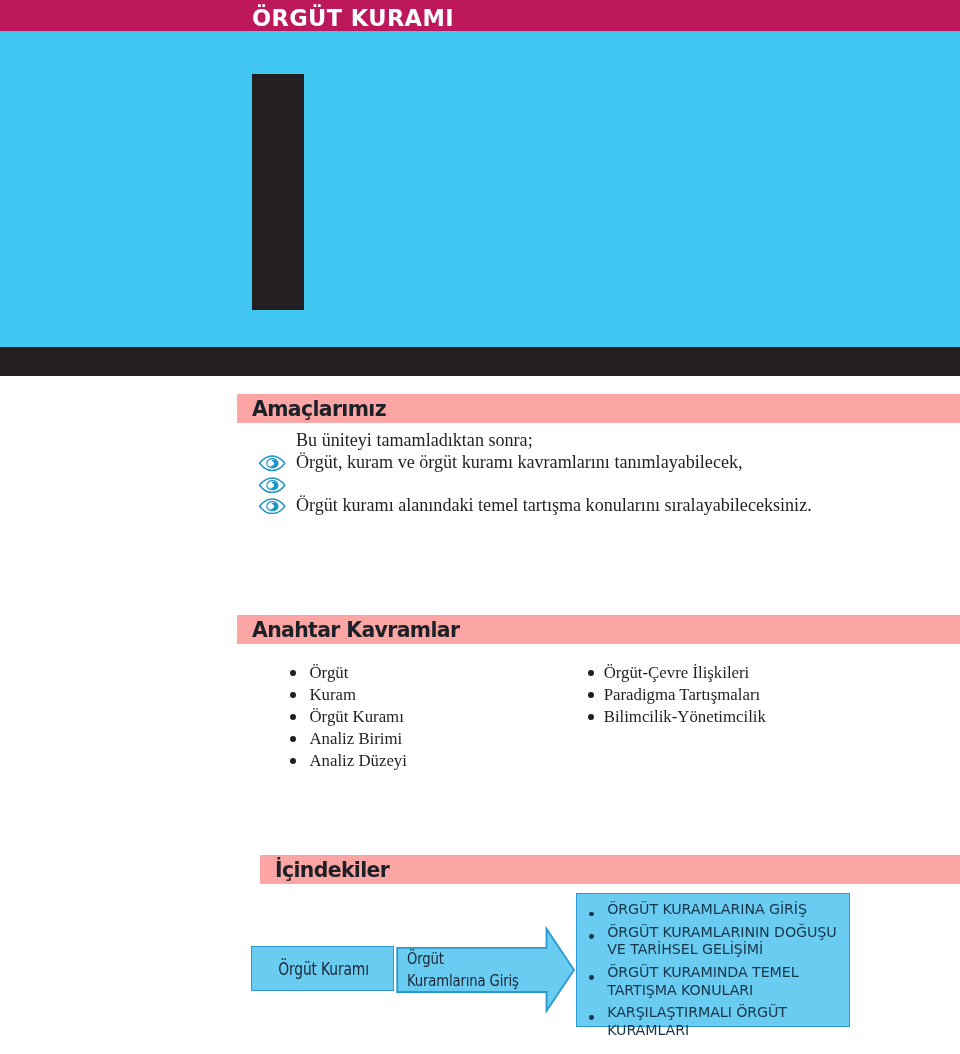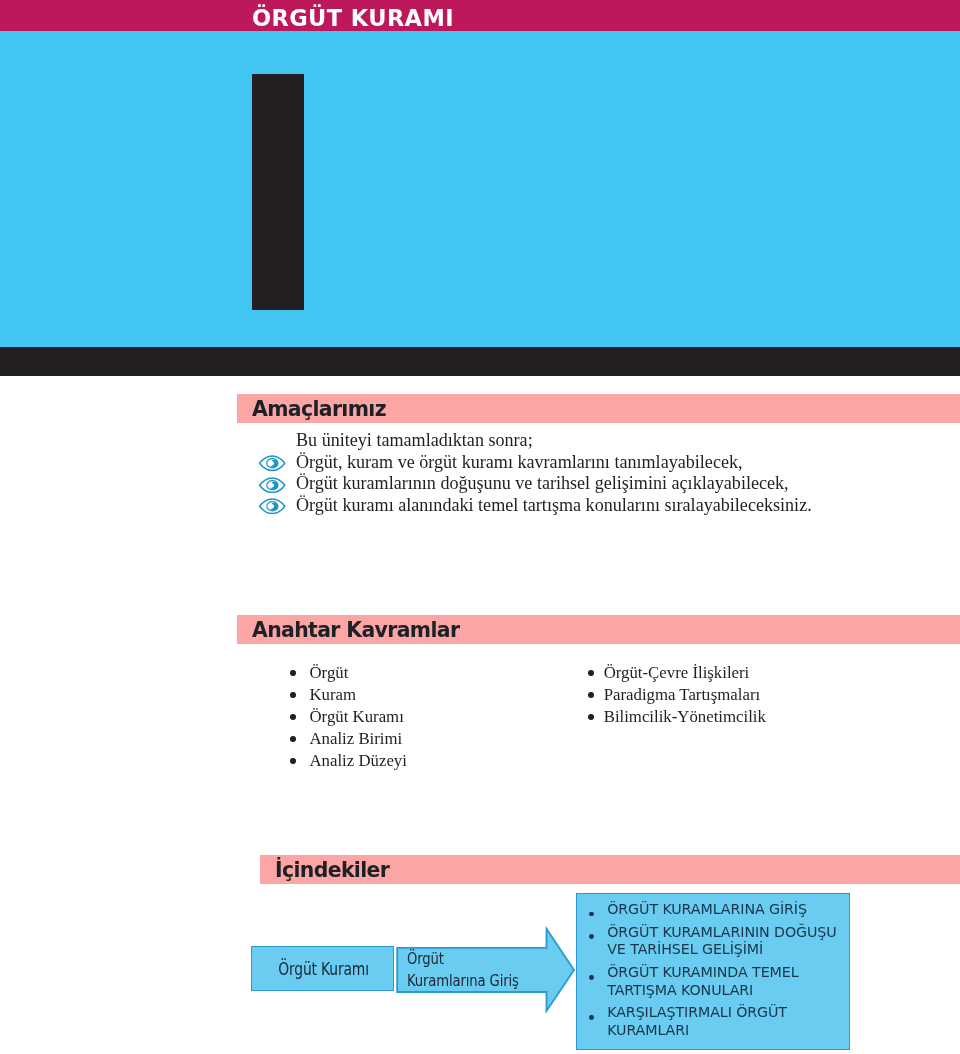--- a/index.html
+++ b/index.html
@@ -46,21 +46,21 @@
   #kc-right .t{left:13.2px;}
 
   
   .diagram{position:absolute;left:0;top:0;width:960px;height:1054px;pointer-events:none;}
   .dg-box{position:absolute;box-sizing:border-box;background:#69ccf0;border:1.55px solid #2b9ad0;}
   #src-box{left:251px;top:946px;width:143px;height:45px;}
   #src-box .cap{position:absolute;left:0;width:159px;top:14.2px;
       text-align:center;font-size:17.1px;line-height:16px;color:#1b2431;
       font-family:"DejaVu Sans Condensed","DejaVu Sans",sans-serif;letter-spacing:-0.15px;
       transform:scaleX(0.90);transform-origin:left top;}
-  #topic-box{left:576px;top:893px;width:274px;height:157px;}
+  #topic-box{left:576px;top:893px;width:274px;height:134px;}
   .topic-list{position:absolute;left:14.4px;top:6.8px;right:2px;}
   .topic-item{position:relative;margin-bottom:5.2px;}
   .topic-item .bd{position:absolute;left:-2.2px;top:10.9px;width:4.8px;height:4.8px;border-radius:50%;background:#17354b;}
   .topic-item .tt{display:block;margin-left:15.8px;font-size:14.25px;line-height:17.6px;
       letter-spacing:-0.1px;color:#17354b;font-family:"DejaVu Sans",sans-serif;}
   #arrow-svg{position:absolute;left:396px;top:924px;}
   .arrow-cap{position:absolute;left:407px;top:948px;width:230px;
       font-size:16.4px;line-height:21.8px;color:#1b2431;
       font-family:"DejaVu Sans Condensed","DejaVu Sans",sans-serif;
       letter-spacing:-0.15px;transform:scaleX(0.895);transform-origin:left top;}
@@ -106,21 +106,20 @@
             <g fill="none" stroke="#1a94c4" stroke-width="2.9" stroke-linejoin="miter">
               <path d="M2.4 17C10.6 6.2 19 1.9 28.4 1.9S46.2 6.2 54.4 17c-8.2 10.8-16.6 15.1-26 15.1S10.6 27.8 2.4 17Z"></path>
             </g>
             <g fill="none" stroke="#1a94c4" stroke-width="2.4">
               <ellipse cx="28.8" cy="17" rx="11.6" ry="9.6"></ellipse>
             </g>
             <g transform="translate(28.8 17) scale(1 0.83) translate(-28.8 -17)">
               <path d="M26.8 9.6 A9.2 9.2 0 1 1 22.9 22.1 A4.2 4.2 0 1 0 29.8 12.6 Z" fill="#1a94c4"></path>
             </g>
           </svg></span>
-        <span class="txt">Örgüt kuramlarının doğuşunu ve tarihsel gelişimini açıklayabilecek,</span>
       </div>
       <div class="goal-line">
         <span class="eye"><svg viewBox="0 0 56 34" width="28" height="16.5">
             <g fill="none" stroke="#1a94c4" stroke-width="2.9" stroke-linejoin="miter">
               <path d="M2.4 17C10.6 6.2 19 1.9 28.4 1.9S46.2 6.2 54.4 17c-8.2 10.8-16.6 15.1-26 15.1S10.6 27.8 2.4 17Z"></path>
             </g>
             <g fill="none" stroke="#1a94c4" stroke-width="2.4">
               <ellipse cx="28.8" cy="17" rx="11.6" ry="9.6"></ellipse>
             </g>
             <g transform="translate(28.8 17) scale(1 0.83) translate(-28.8 -17)">

